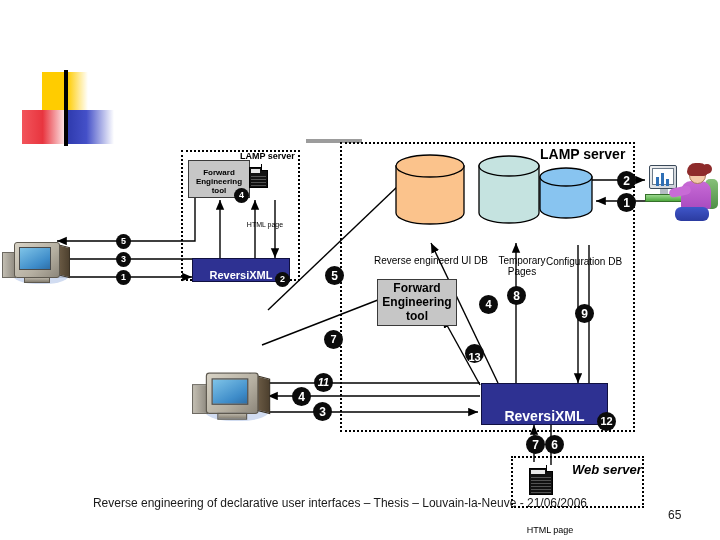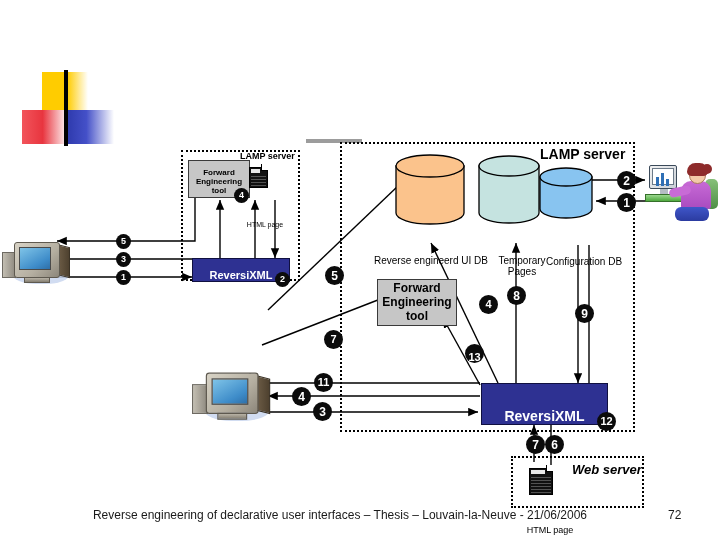--- a/index.html
+++ b/index.html
@@ -197,21 +197,21 @@
     border-radius:50%;
     background:#0B0B0B;
     color:#FFFFFF;
     font-weight:bold;
     display:flex; align-items:center; justify-content:center;
     line-height:1;
   }
 
   
   #footer-text {
-    position:absolute; left:0; top:508px; width:660px;
+    position:absolute; left:0; top:496px; width:660px;
     text-align:center;
     font-size:12px; color:#1a1a1a;
     white-space:nowrap;
     padding-left:20px;
   }
   #page-number {
     position:absolute; left:668px; top:508px; width:40px;
     text-align:left; font-size:12px; color:#1a1a1a;
   }
 </style>
@@ -417,21 +417,21 @@
     </div>
     <div class="bullet" style="left:507px; top:286px; width:19px; height:19px; font-size:12px;">
       <span>8</span>
     </div>
     <div class="bullet" style="left:575px; top:304px; width:19px; height:19px; font-size:12px;">
       <span>9</span>
     </div>
     <div class="bullet" style="left:465px; top:344px; width:19px; height:19px; font-size:11px;align-items:flex-end;">
       <span>13</span>
     </div>
-    <div class="bullet" style="left:314px; top:373px; width:19px; height:19px; font-size:11px;">
+    <div class="bullet" style="left:314px; top:373px; width:19px; height:19px; font-size:11px;font-style:italic;">
       <span>11</span>
     </div>
     <div class="bullet" style="left:292px; top:387px; width:19px; height:19px; font-size:12px;">
       <span>4</span>
     </div>
     <div class="bullet" style="left:313px; top:402px; width:19px; height:19px; font-size:12px;">
       <span>3</span>
     </div>
     <div class="bullet" style="left:597px; top:412px; width:19px; height:19px; font-size:11px;">
       <span>12</span>
@@ -439,15 +439,15 @@
     <div class="bullet" style="left:526px; top:435px; width:19px; height:19px; font-size:12px;">
       <span>7</span>
     </div>
     <div class="bullet" style="left:545px; top:435px; width:19px; height:19px; font-size:12px;">
       <span>6</span>
     </div>
 
   </div>
 
   <div id="footer-text">Reverse engineering of declarative user interfaces – Thesis – Louvain-la-Neuve - 21/06/2006</div>
-  <div id="page-number">72</div>
+  <div id="page-number">65</div>
 
 </div>
 
 </body></html>

